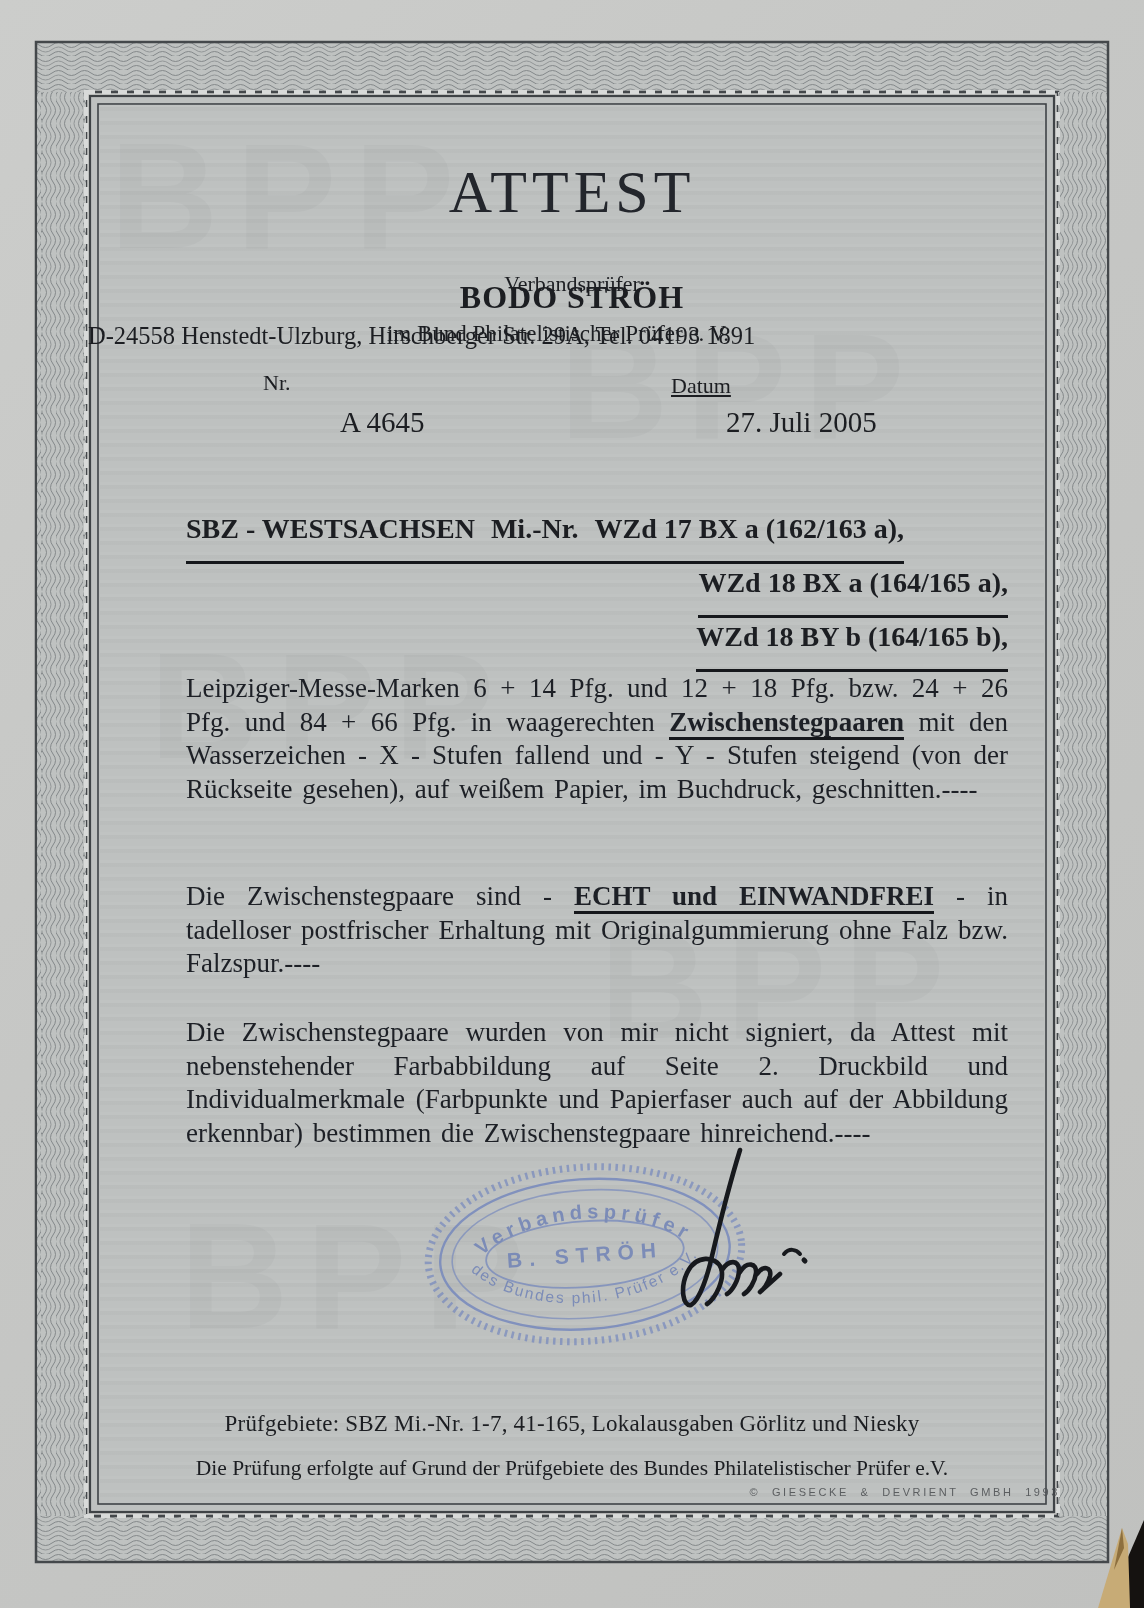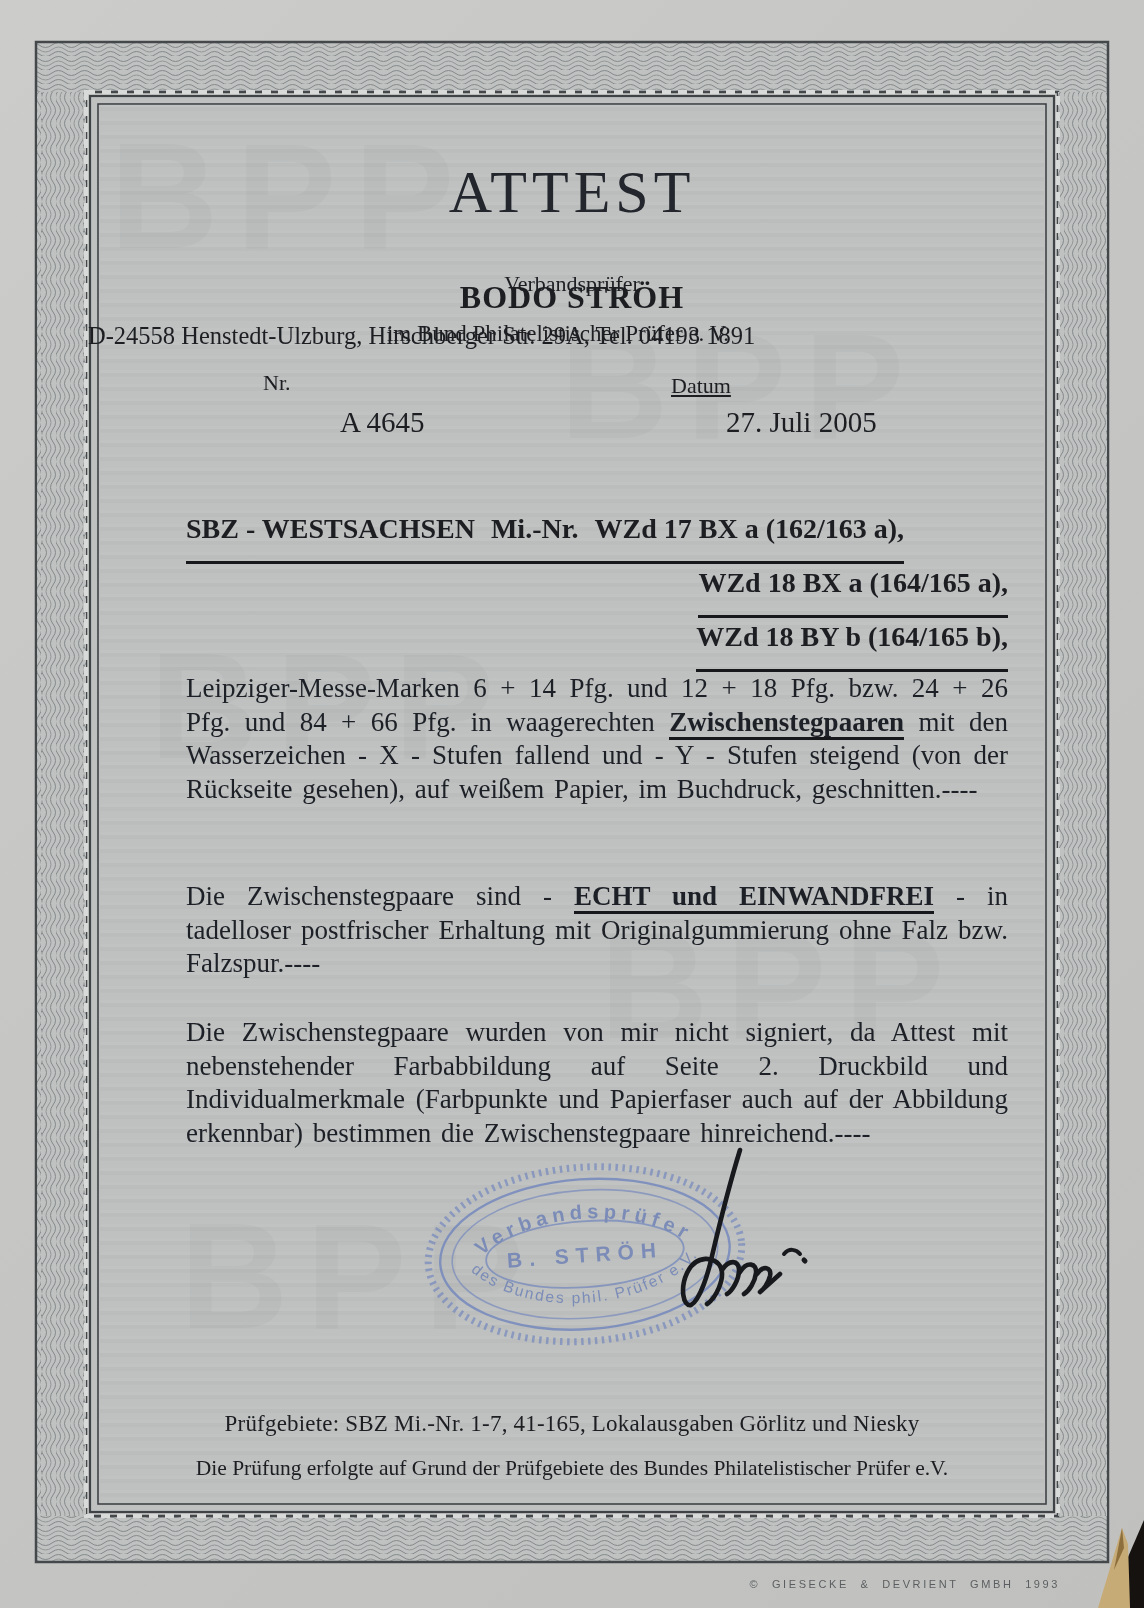--- a/index.html
+++ b/index.html
@@ -49,21 +49,21 @@
   #para3{ top:1016px; }
   .emph{ font-weight:bold; border-bottom:3px solid #16181c; }
   
   #footer1{ left:88px; top:1411px; width:968px; text-align:center; font-size:23px; font-weight:400; letter-spacing:0.2px;}
   #footer2{ left:88px; top:1456px; width:968px; text-align:center; font-size:21.5px; }
   
   #stamp{ left:412px; top:1156px; opacity:0.82; transform:rotate(-4deg); }
   #signature{ left:628px; top:1142px; }
   
   #printer-credit{
-    left:0px; top:1578px; width:1060px; text-align:right;
+    left:0px; top:1486px; width:1060px; text-align:right;
     font-family:"Liberation Sans","DejaVu Sans",sans-serif;
     font-size:11px; letter-spacing:2.6px; word-spacing:6px; color:#4a4d50; opacity:0.85;
   }
 </style>
 </head>
 <body>
 
 <div id="photo">
 
   <svg class="abs" style="left:0;top:0;" width="1144" height="1608" viewBox="0 0 1144 1608">

